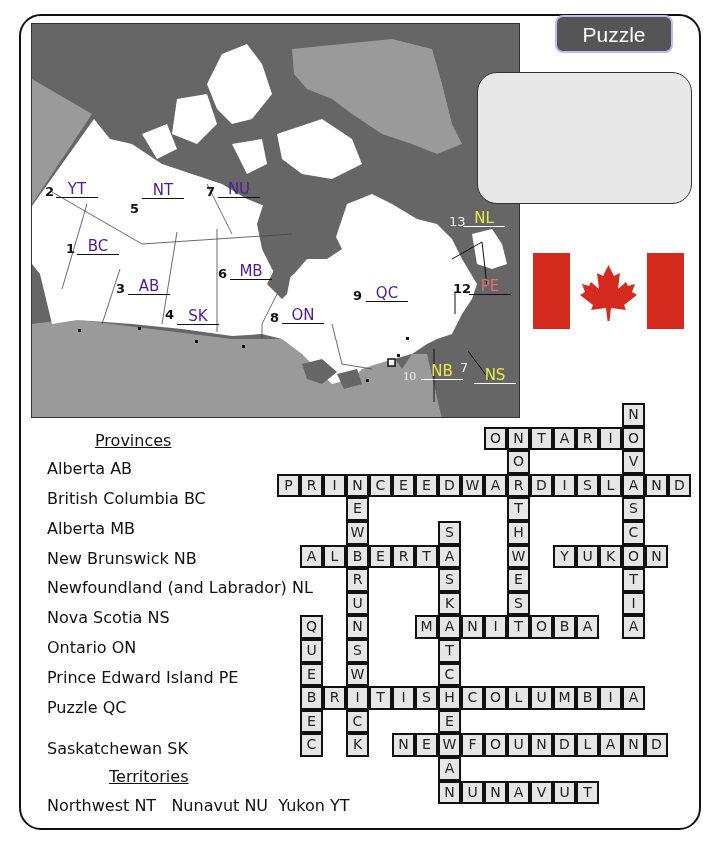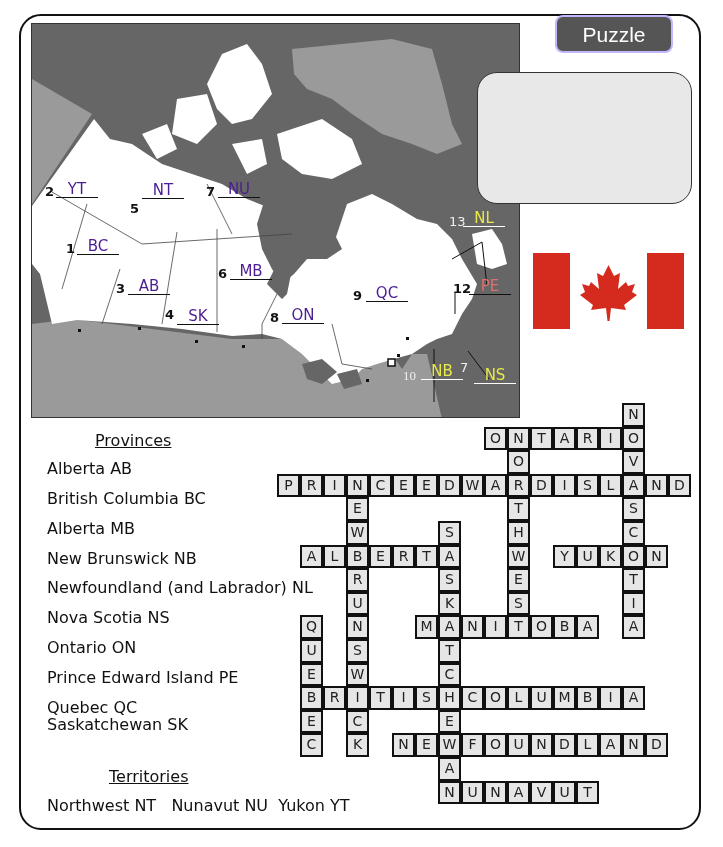--- a/index.html
+++ b/index.html
@@ -136,22 +136,22 @@
 <div class="hdr" style="left:95px;top:431px;">Provinces</div>
 <div class="list" style="top:459px;">
   <div class="row" style="top:0px;">Alberta  AB</div>
   <div class="row" style="top:30px;">British Columbia  BC</div>
   <div class="row" style="top:60px;">Alberta  MB</div>
   <div class="row" style="top:90px;">New Brunswick  NB</div>
   <div class="row" style="top:119px;text-align:center;">Newfoundland (and Labrador) NL</div>
   <div class="row" style="top:149px;">Nova Scotia  NS</div>
   <div class="row" style="top:179px;">Ontario  ON</div>
   <div class="row" style="top:209px;">Prince Edward Island  PE</div>
-  <div class="row" style="top:239px;">Quebec  QC</div>
-  <div class="row" style="top:256px;">Saskatchewan  SK</div>
+  <div class="row" style="top:239px;">Puzzle  QC</div>
+  <div class="row" style="top:280px;">Saskatchewan  SK</div>
 </div>
 <div class="hdr" style="left:109px;top:767px;">Territories</div>
 <div class="list" style="top:796px;">
   <div class="row" style="top:0;white-space:pre;">Northwest NT   Nunavut NU  Yukon YT</div>
 </div>
 
 <div class="grid" id="crossword">
     <div class="cell" style="left: 345px; top: 0px;">N</div>
     <div class="cell" style="left: 345px; top: 23.6px;">O</div>
     <div class="cell" style="left: 345px; top: 47.2px;">V</div>

